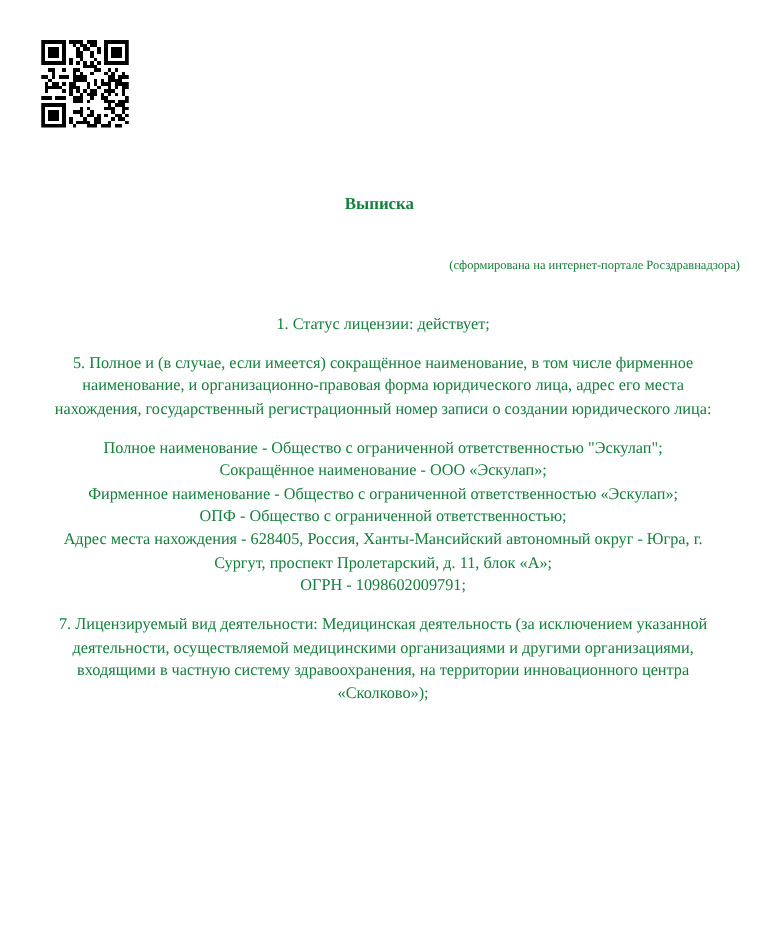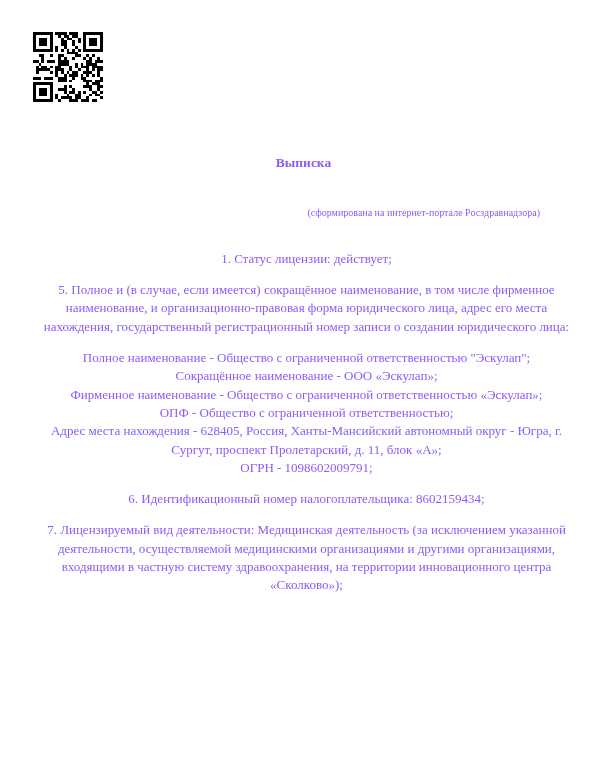--- a/index.html
+++ b/index.html
@@ -1,37 +1,37 @@
 <!DOCTYPE html>
 <html lang="ru"><head>
 <meta charset="utf-8">
 <style>
   html,body{margin:0;padding:0;background:#ffffff;}
   .page{
     position:relative;
     width:607px;height:759px;
     background:#ffffff;
-    color:#8b5cf6;
+    color:#15803d;
     font-family:"Liberation Serif", serif;
     overflow:hidden;
   }
   .qr{
     position:absolute;left:33px;top:32px;
     width:70px;height:70px;
   }
   .header{
     position:absolute;top:153px;left:0;width:607px;
     text-align:center;
     font-weight:bold;
     font-size:13.5px;
     line-height:19px;
     white-space:nowrap;
   }
   .subtitle{
-    position:absolute;top:206px;left:0;width:540px;
+    position:absolute;top:206px;left:0;width:592px;
     text-align:right;
     font-size:10px;
     line-height:13px;
   }
   .doc-body{
     position:absolute;top:250px;left:34px;width:545px;
     font-size:13px;
     line-height:18.4px;
     text-align:center;
   }
@@ -348,17 +348,16 @@
   <div class="header">
     <div>Выписка</div>
   </div>
 
   <div class="subtitle">(сформирована на интернет-портале Росздравнадзора)</div>
 
   <div class="doc-body" id="doc-body">
       <p class="para">1. Статус лицензии: действует;</p>
       <p class="para">5. Полное и (в случае, если имеется) сокращённое наименование, в том числе фирменное наименование, и организационно-правовая форма юридического лица, адрес его места нахождения, государственный регистрационный номер записи о создании юридического лица:</p>
       <p class="para">Полное наименование - Общество с ограниченной ответственностью "Эскулап";<br>Сокращённое наименование - ООО «Эскулап»;<br>Фирменное наименование - Общество с ограниченной ответственностью «Эскулап»;<br>ОПФ - Общество с ограниченной ответственностью;<br>Адрес места нахождения - 628405, Россия, Ханты-Мансийский автономный округ - Югра, г. Сургут, проспект Пролетарский, д. 11, блок «А»;<br>ОГРН - 1098602009791;</p>
-      <p class="para">6. Идентификационный номер налогоплательщика: 8602159434;</p>
       <p class="para">7. Лицензируемый вид деятельности: Медицинская деятельность (за исключением указанной деятельности, осуществляемой медицинскими организациями и другими организациями, входящими в частную систему здравоохранения, на территории инновационного центра «Сколково»);</p>
     </div>
 
 </div>
 
 </body></html>

